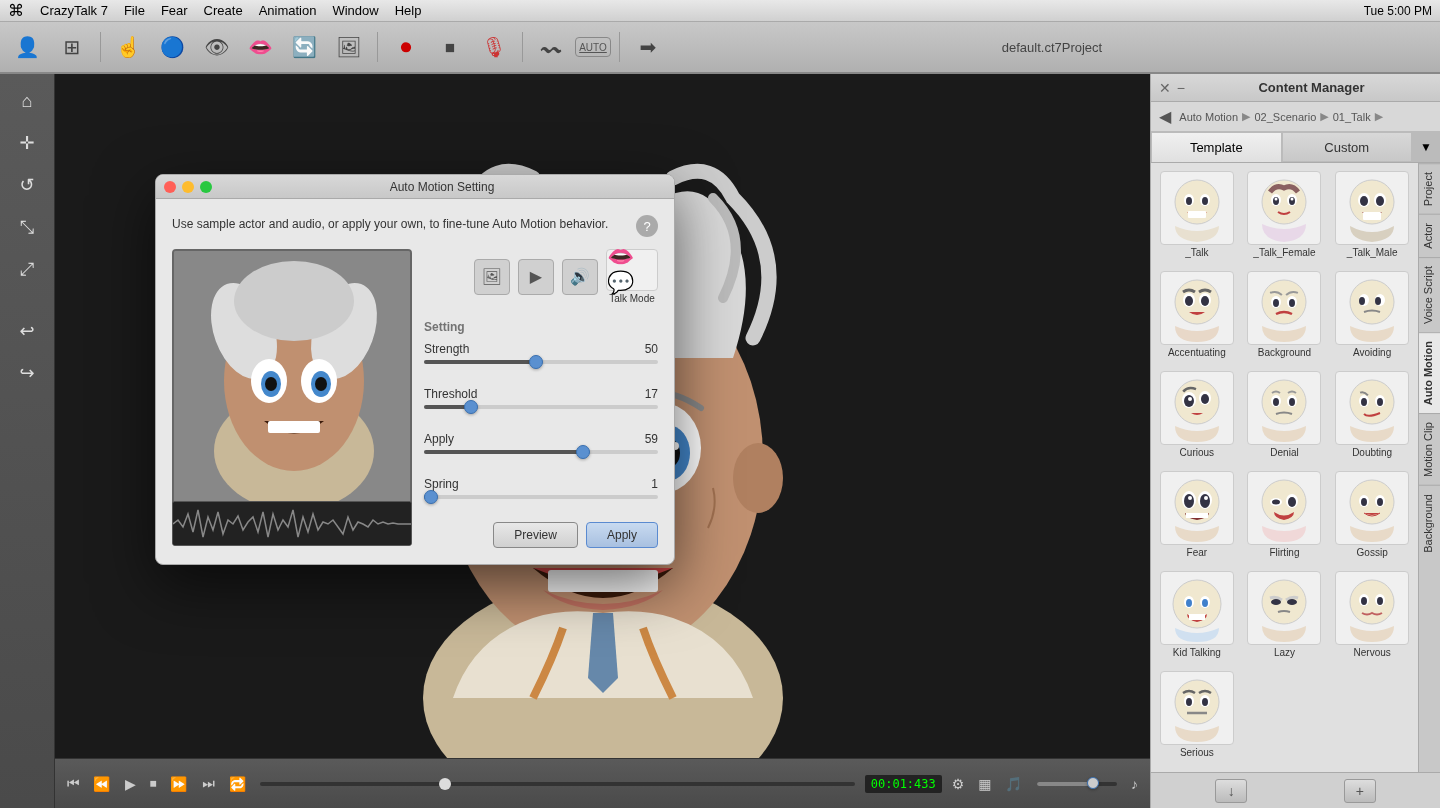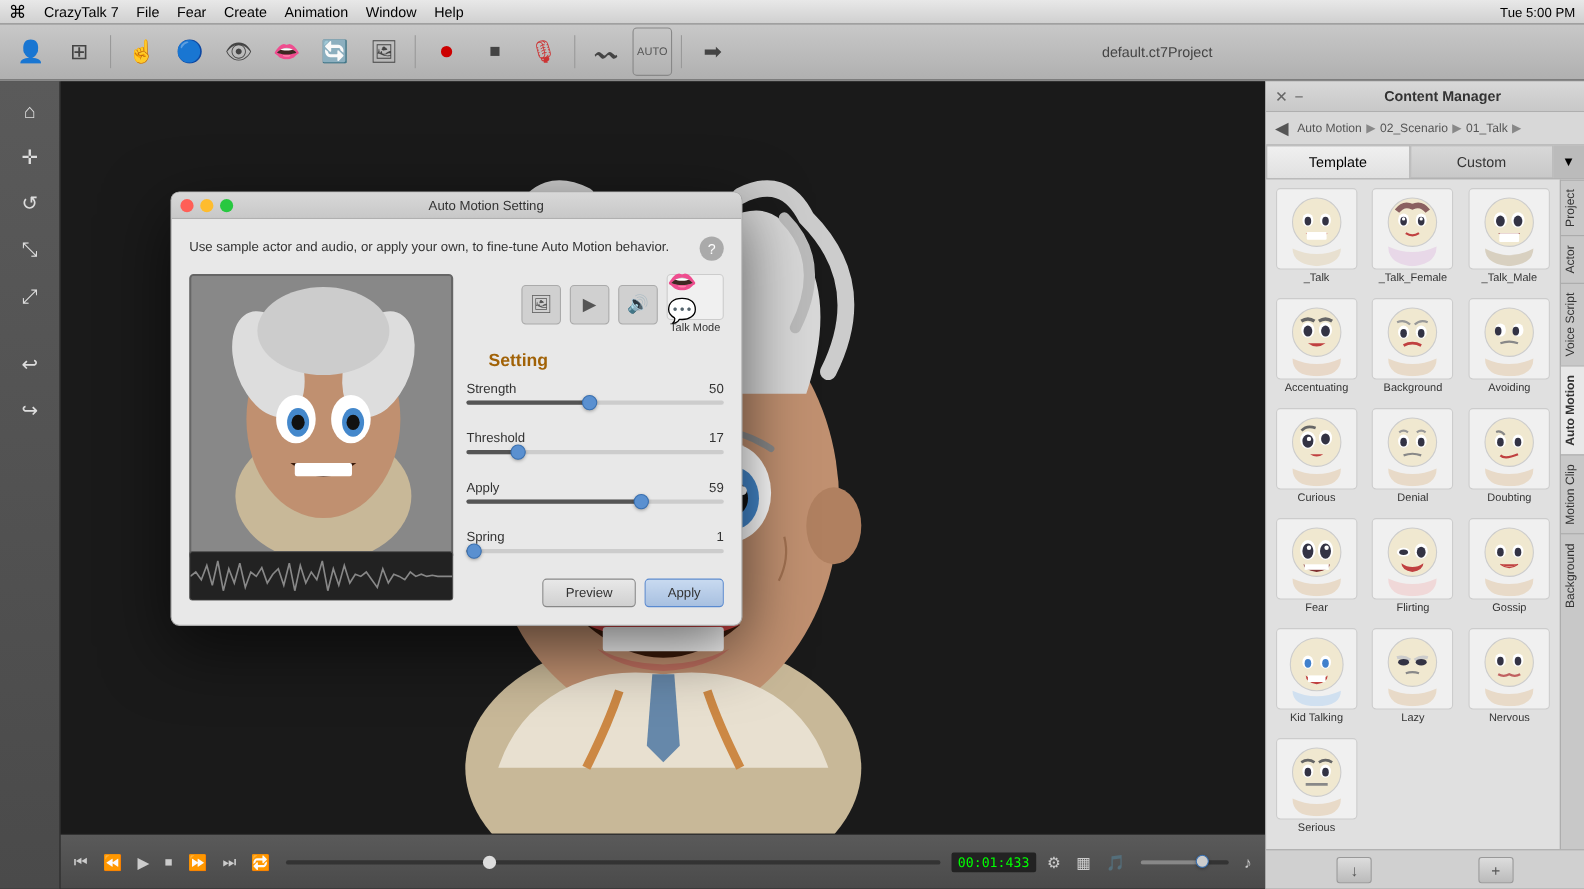--- a/index.html
+++ b/index.html
@@ -113,21 +113,21 @@
       display: flex; flex-direction: column; align-items: center; gap: 2px;
       cursor: pointer;
     }
     .talk-mode-icon {
       width: 52px; height: 42px; background: #f0f0f0; border: 1px solid #ccc;
       border-radius: 4px; display: flex; align-items: center; justify-content: center;
       font-size: 22px;
     }
     .talk-mode-label { font-size: 10px; color: #333; }
 
-    .setting-label { font-size: 16px; color: #a16207; font-weight: bold; margin-bottom: 8px; margin-left: 20px; }
+    .setting-label { font-size: 12px; color: #737373; font-weight: bold; margin-bottom: 8px; }
     .slider-row { margin-bottom: 23px; }
     .slider-header { display: flex; justify-content: space-between; font-size: 12px; color: #333; margin-bottom: 4px; }
     .slider-track {
       width: 100%; height: 4px; background: #ccc; border-radius: 2px; position: relative; cursor: pointer;
     }
     .slider-fill { height: 100%; background: #555; border-radius: 2px; }
     .slider-thumb {
       width: 14px; height: 14px; background: #5a90d0; border-radius: 50%; border: 1px solid #3a70b0;
       position: absolute; top: -5px; cursor: pointer; box-shadow: 0 1px 3px rgba(0,0,0,0.3);
     }
@@ -245,21 +245,21 @@
   <div class="toolbar-btn">👁</div>
   <div class="toolbar-btn">👄</div>
   <div class="toolbar-btn">🔄</div>
   <div class="toolbar-btn">🖼</div>
   <div class="toolbar-separator"></div>
   <div class="toolbar-btn" style="color:#cc0000; font-size:22px;">⏺</div>
   <div class="toolbar-btn">⏹</div>
   <div class="toolbar-btn" style="color:#cc3333;">🎙</div>
   <div class="toolbar-separator"></div>
   <div class="toolbar-btn">〰</div>
-  <div class="toolbar-btn" style="font-size:10px;color:#555;border:1px solid #888;width:36px;height:44px;">AUTO</div>
+  <div class="toolbar-btn" style="font-size:10px;color:#555;border:1px solid #888;width:36px;height:20px;text-decoration:underline;">AUTO</div>
   <div class="toolbar-separator"></div>
   <div class="toolbar-btn">➡</div>
   <div style="flex:1; text-align:center;">
     <span style="font-size:13px; color:#444;">default.ct7Project</span>
   </div>
 </div>
 
 <div class="main-layout">
 
   <div class="left-tools">

